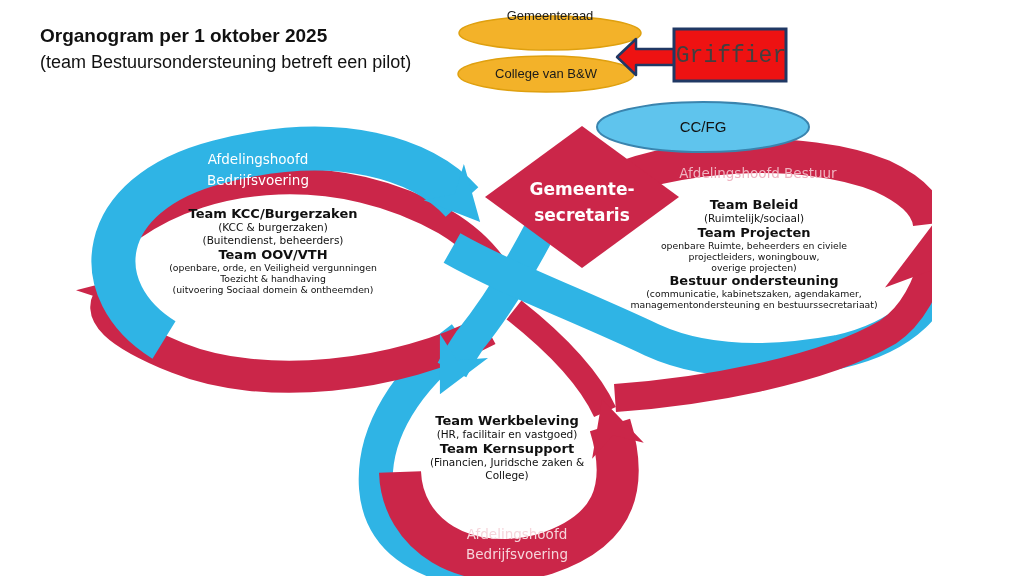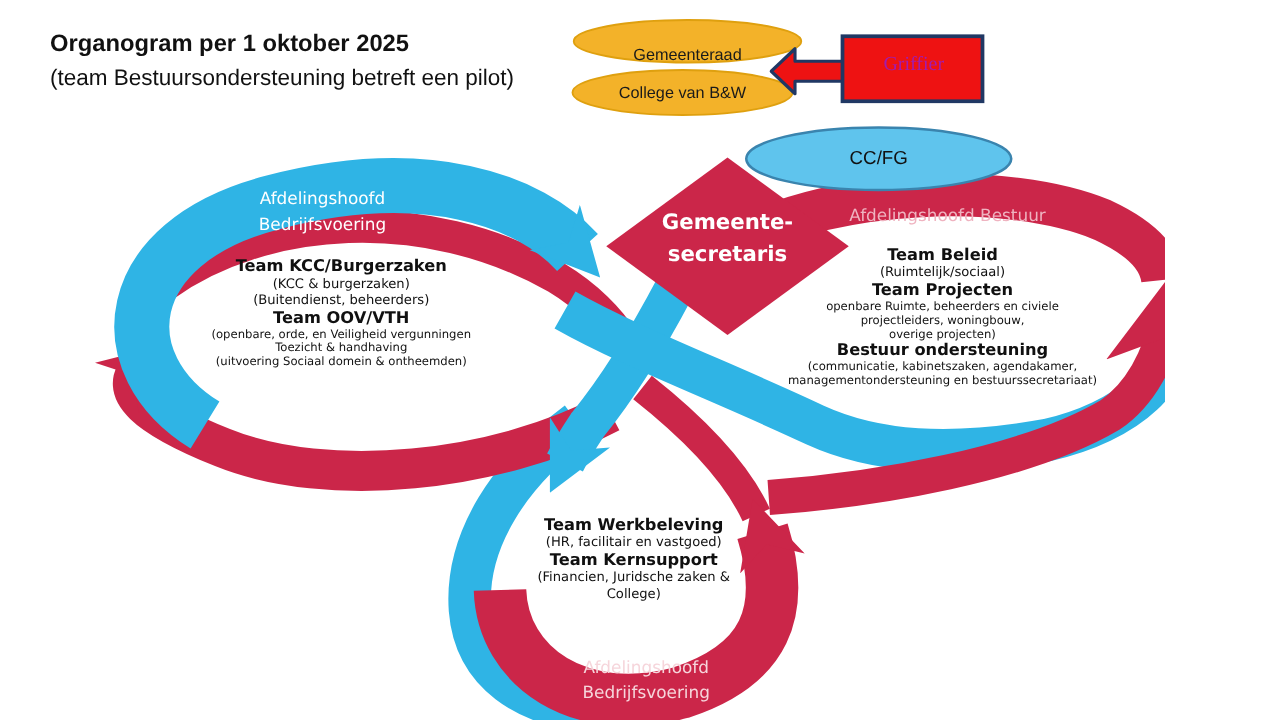--- a/index.html
+++ b/index.html
@@ -6,21 +6,21 @@
   #stage{position:relative;width:932px;height:576px;background:#ffffff;overflow:hidden;
          font-family:"DejaVu Sans",sans-serif;}
   svg{position:absolute;left:0;top:0;}
   .txt{position:absolute;transform:translateX(-50%);text-align:center;white-space:nowrap;}
   .title-wrap{position:absolute;left:40px;top:22px;text-align:left;
               font-family:"Liberation Sans",sans-serif;color:#111111;}
   .title-l1{font-size:19px;font-weight:bold;line-height:27px;}
   .title-l2{font-size:18px;line-height:26px;}
   .ell-label{font-family:"Liberation Sans",sans-serif;font-size:13px;color:#1a1a1a;}
   .ccfg-label{font-family:"Liberation Sans",sans-serif;font-size:15px;color:#111;}
-  .griffier-label{font-family:Liberation Serif, serif;font-size:16px;color:#a21caf;}
+  .griffier-label{font-family:Liberation Mono, monospace;font-size:23px;color:#404040;}
   .secr{color:#ffffff;font-weight:bold;font-size:17px;line-height:26px;}
   .head-blue{color:#ffffff;font-size:13.5px;line-height:21px;}
   .head-red-r{color:#efb3c0;font-size:13.5px;}
   .head-red-b{color:#f6d5db;font-size:13.5px;line-height:20px;}
   .block{line-height:normal;color:#101010;}
   .b{font-weight:bold;font-size:13px;line-height:15px;}
   .s{font-size:10.5px;line-height:13px;}
   .xs{font-size:9.3px;line-height:11px;}
 </style>
 </head>
@@ -61,26 +61,26 @@
     <ellipse cx="703" cy="127" rx="106" ry="25" fill="#5fc4ed" stroke="#3a84ae" stroke-width="2"></ellipse>
     <polygon points="617,57 636,39 636,49 676,49 676,65 636,65 636,75" fill="#ee1212" stroke="#203864" stroke-width="2.5" stroke-linejoin="round"></polygon>
     <rect x="674" y="29" width="112" height="52" fill="#ee1212" stroke="#203864" stroke-width="3"></rect>
   </svg>
 
   <div class="title-wrap">
     <div class="title-l1">Organogram per 1 oktober 2025</div>
     <div class="title-l2">(team Bestuursondersteuning betreft een pilot)</div>
   </div>
 
-  <div class="txt ell-label" style="left:550px;top:36px;">Gemeenteraad</div>
+  <div class="txt ell-label" style="left:550px;top:8px;">Gemeenteraad</div>
   <div class="txt ell-label" style="left:546px;top:66px;">College van B&amp;W</div>
   <div class="txt griffier-label" style="left:731px;top:43px;">Griffier</div>
   <div class="txt ccfg-label" style="left:703px;top:118px;">CC/FG</div>
 
-  <div class="txt secr" style="left:582px;top:165px;">
+  <div class="txt secr" style="left:582px;top:176px;">
     <div>Gemeente-</div>
     <div>secretaris</div>
   </div>
 
   <div class="txt head-blue" style="left:258px;top:149px;">
     <div>Afdelingshoofd</div>
     <div>Bedrijfsvoering</div>
   </div>
   <div class="txt block" style="left:273px;top:206px;">
     <div class="b">Team KCC/Burgerzaken</div>

